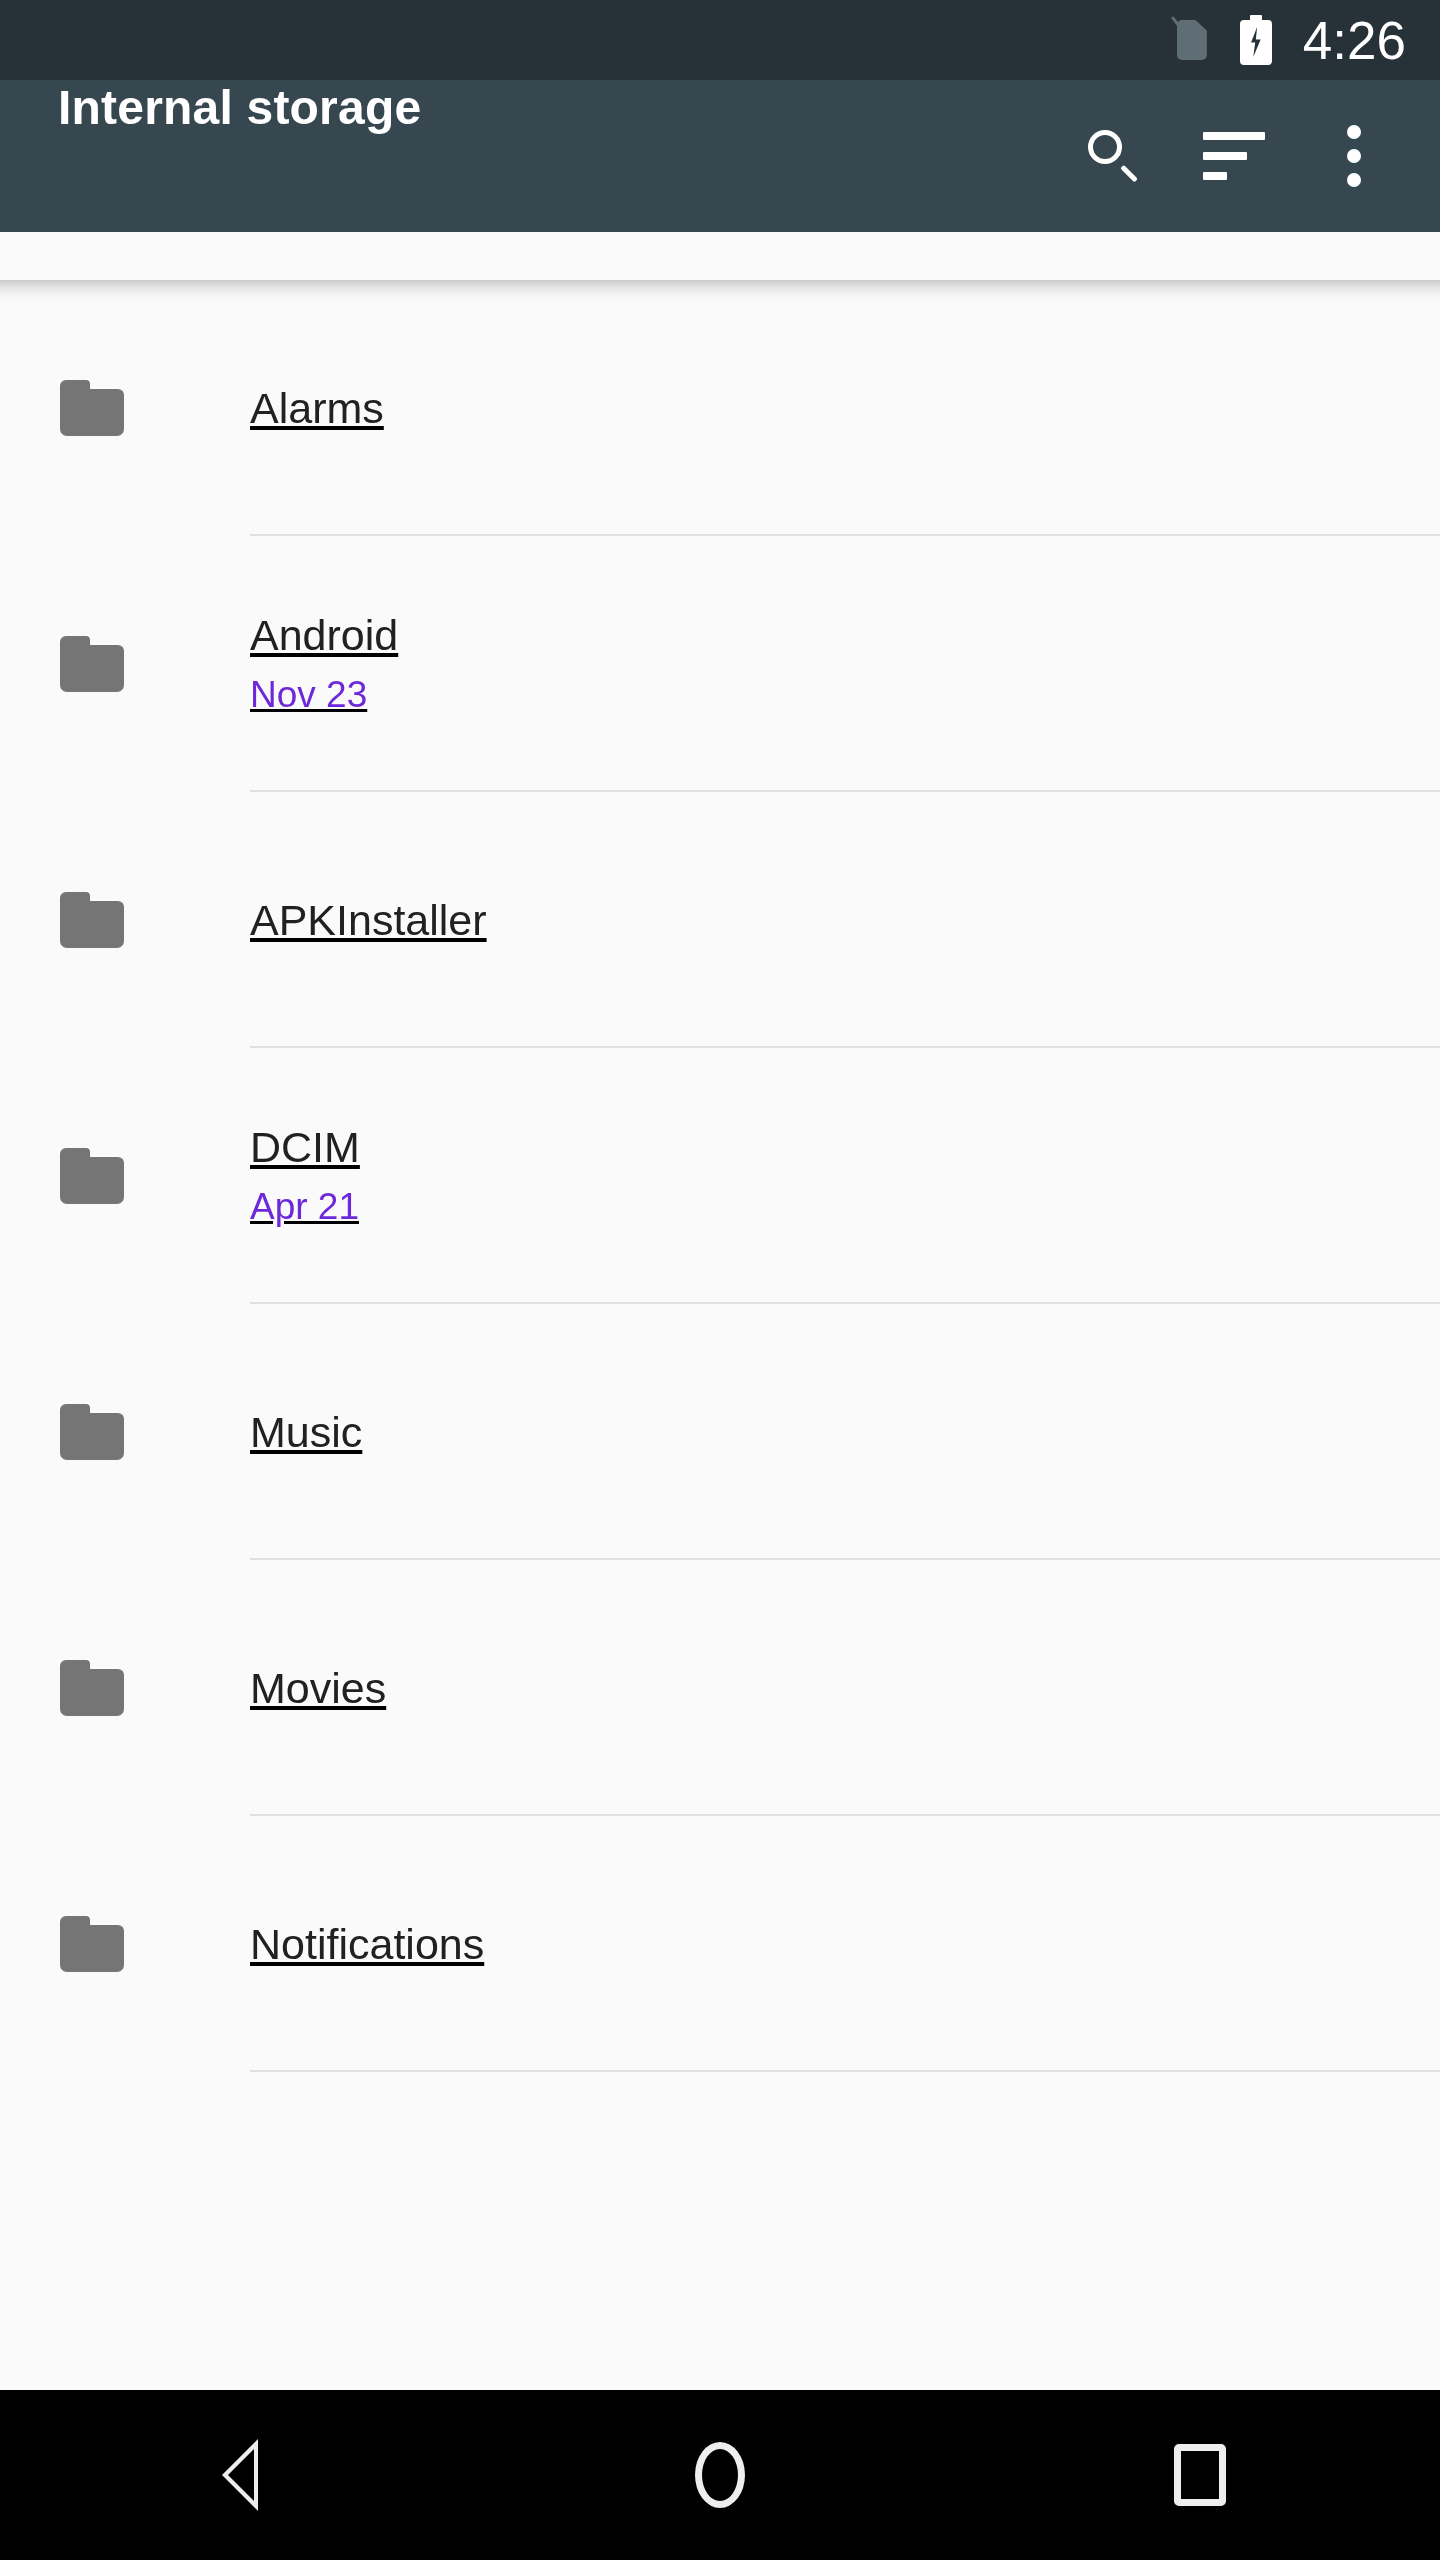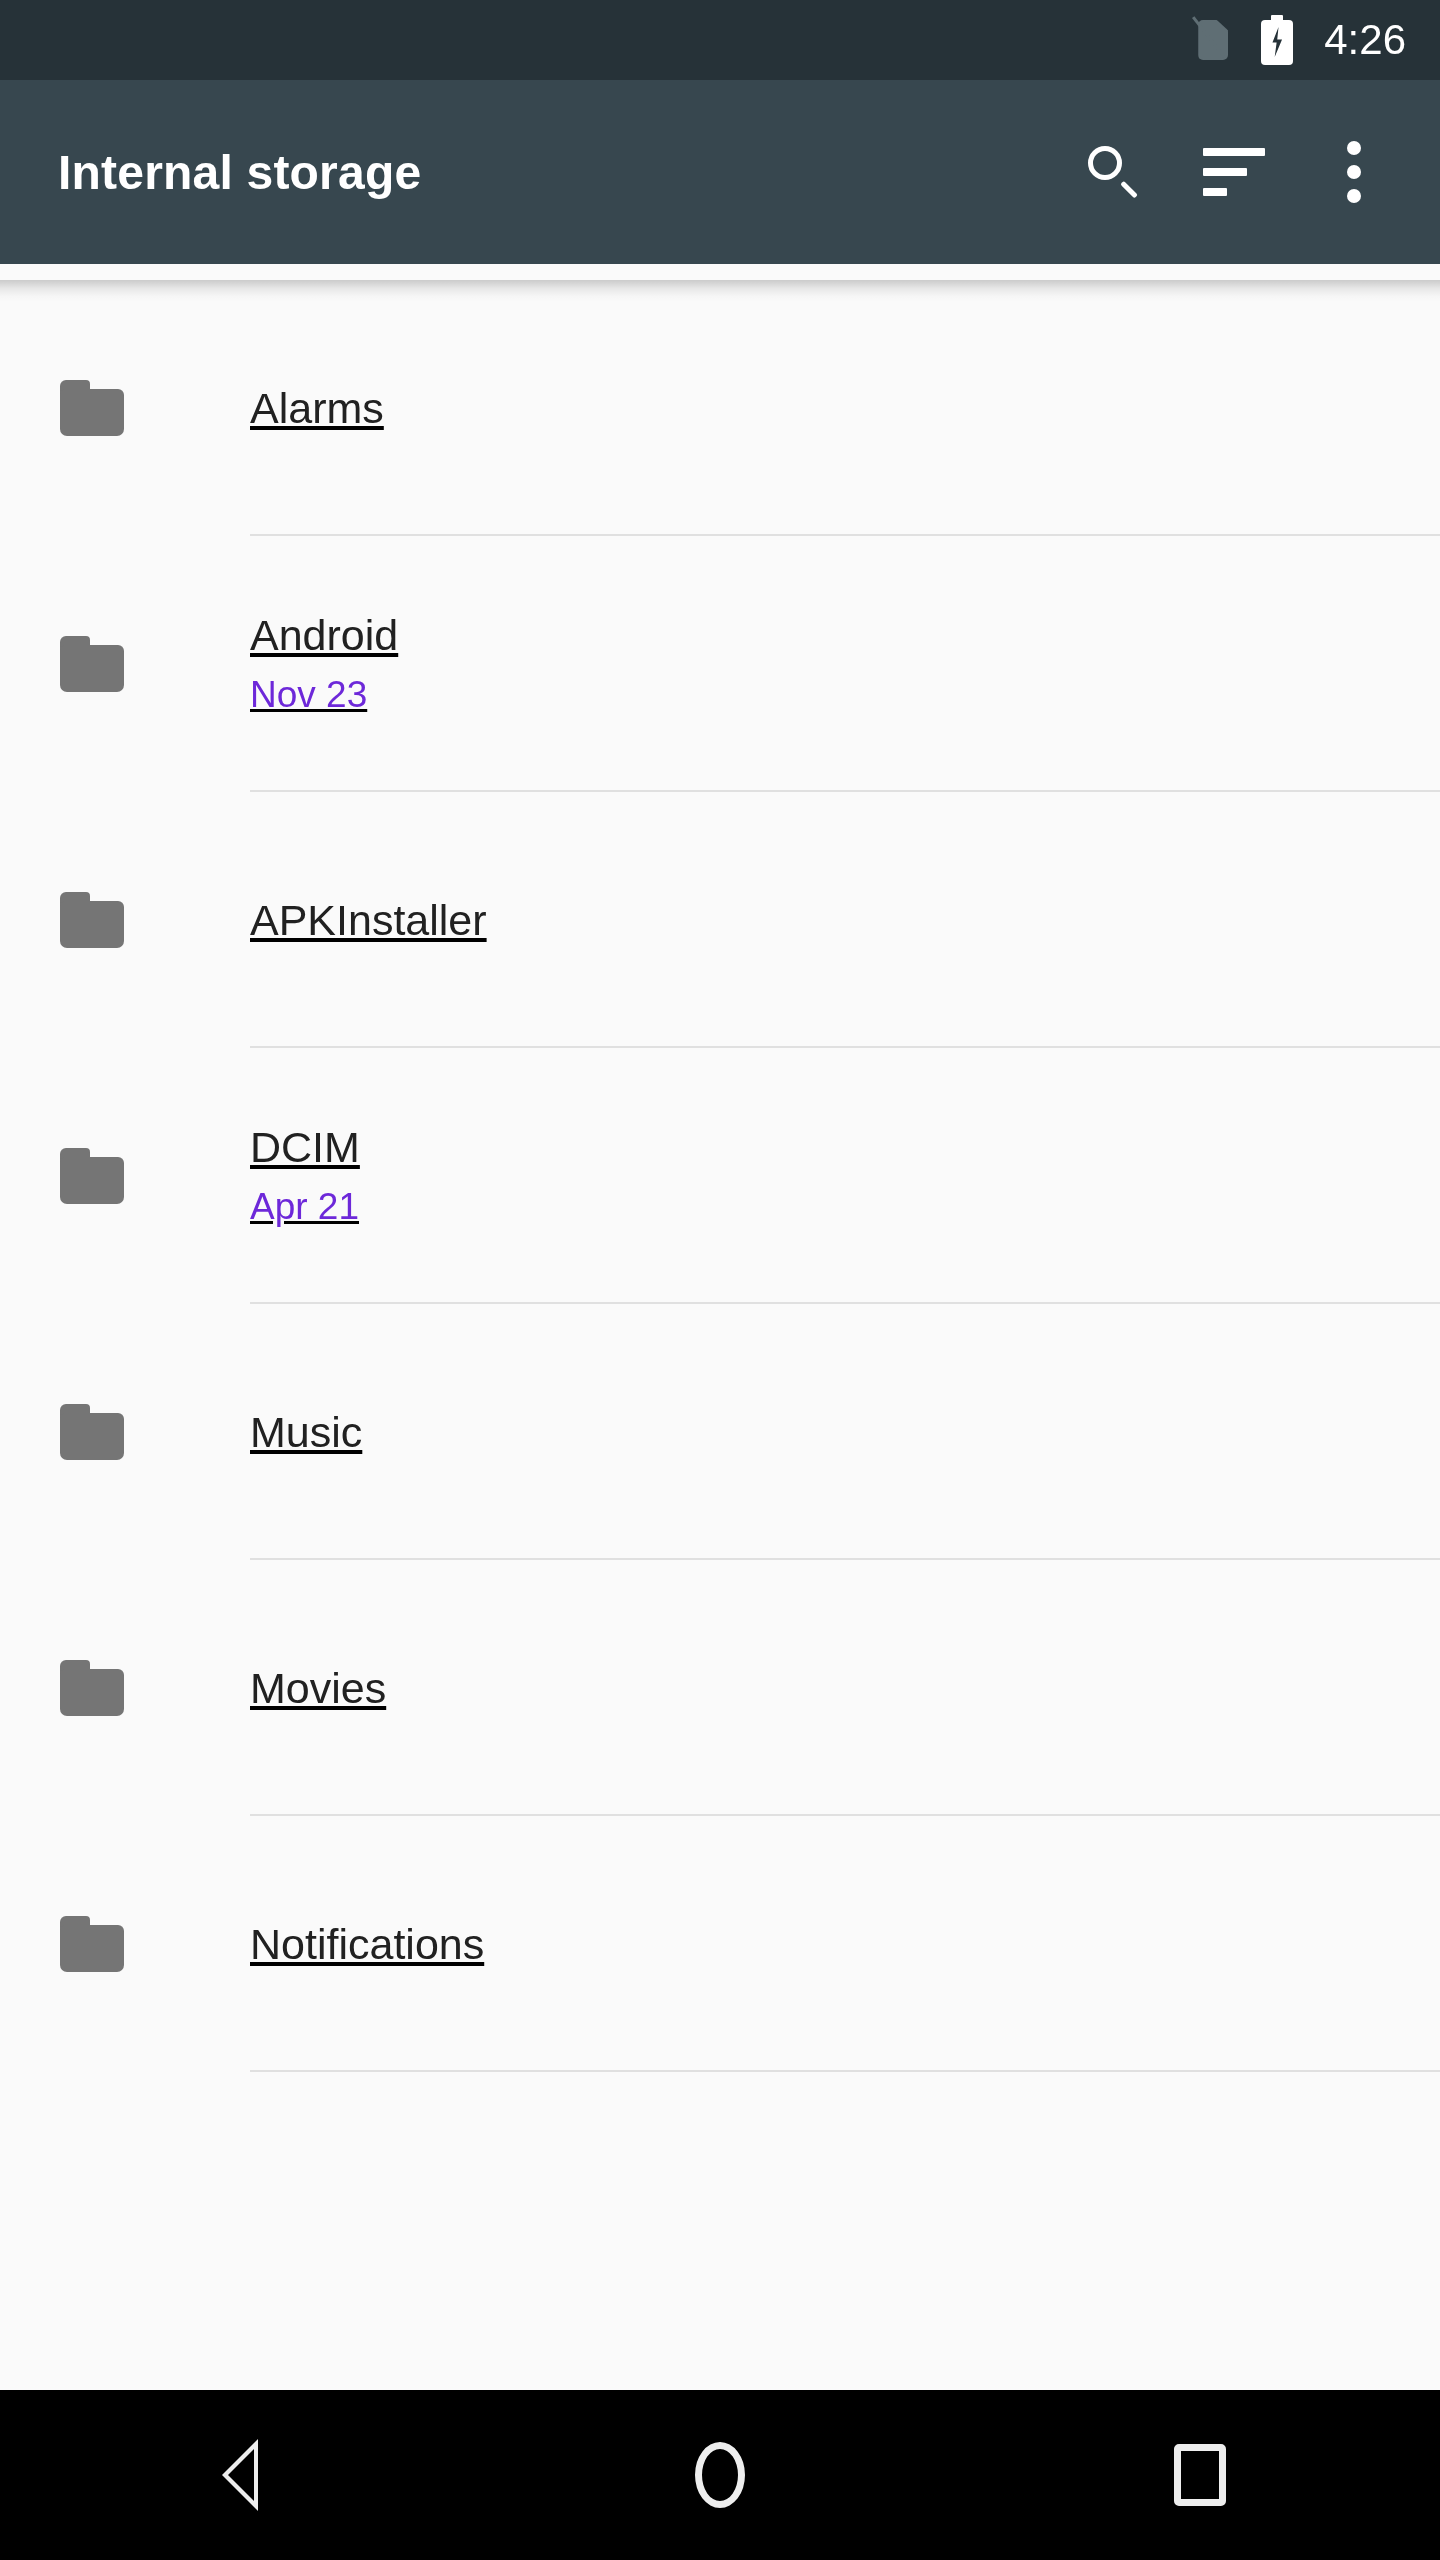--- a/index.html
+++ b/index.html
@@ -72,36 +72,35 @@
   }
   .battery-icon .bolt {
     position: absolute;
     left: 9px; top: 12px;
     width: 16px; height: 30px;
     background: #263238;
     clip-path: polygon(58% 0, 20% 52%, 46% 52%, 34% 100%, 80% 42%, 50% 42%);
   }
   #status-time {
     color: #FFFFFF;
-    font-size: 42px;
+    font-size: 53px;
     font-weight: 400;
     letter-spacing: 0px;
     line-height: 1;
     margin-left: 4px;
   }
 
   
   #app-bar {
     position: absolute;
     top: 80px; left: 0;
     width: 1440px;
-    height: 184px;
+    height: 152px;
     background: #37474F;
     display: flex;
-    align-items: center;
     box-sizing: border-box;
     padding-left: 58px;
     padding-right: 26px;
     z-index: 5;
   }
   #app-title {
     color: #FFFFFF;
     font-size: 48px;
     font-weight: 700;
     letter-spacing: 0.2px;

